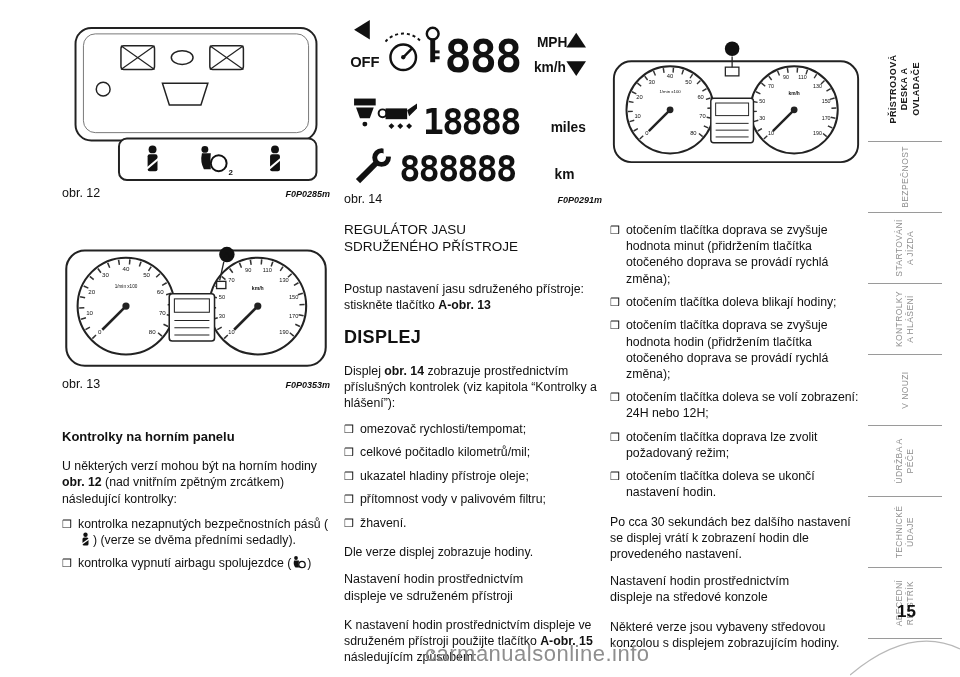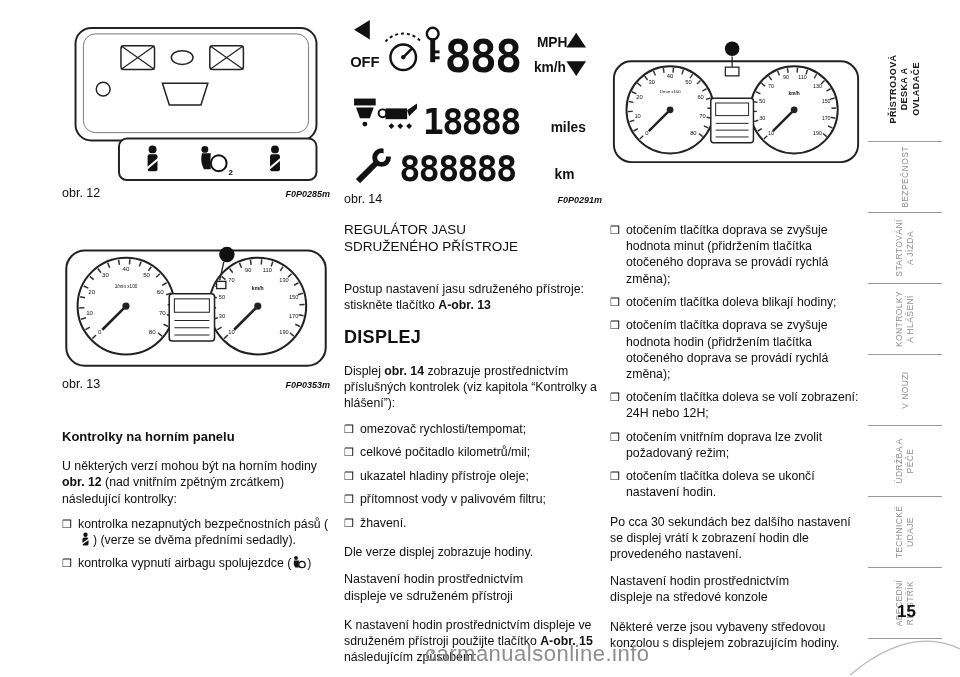--- a/index.html
+++ b/index.html
@@ -302,21 +302,21 @@
     <div class="li">
         <span class="mark">❒</span>
         <span class="btext">otočením tlačítka doprava se zvyšuje hodnota hodin (přidržením tlačítka otočeného doprava se provádí rychlá změna);</span>
       </div>
     <div class="li">
         <span class="mark">❒</span>
         <span class="btext">otočením tlačítka doleva se volí zobrazení: 24H nebo 12H;</span>
       </div>
     <div class="li">
         <span class="mark">❒</span>
-        <span class="btext">otočením vnitřním doprava lze zvolit požadovaný režim;</span>
+        <span class="btext">otočením tlačítka doprava lze zvolit požadovaný režim;</span>
       </div>
     <div class="li">
         <span class="mark">❒</span>
         <span class="btext">otočením tlačítka doleva se ukončí nastavení hodin.</span>
       </div>
     <p>Po cca 30 sekundách bez dalšího nastavení se displej vrátí k zobrazení hodin dle provedeného nastavení.</p>
     <div class="h-sub">Nastavení hodin prostřednictvím
 displeje na středové konzole</div>
     <p>Některé verze jsou vybaveny středovou konzolou s displejem zobrazujícím hodiny.</p>
   </div>

